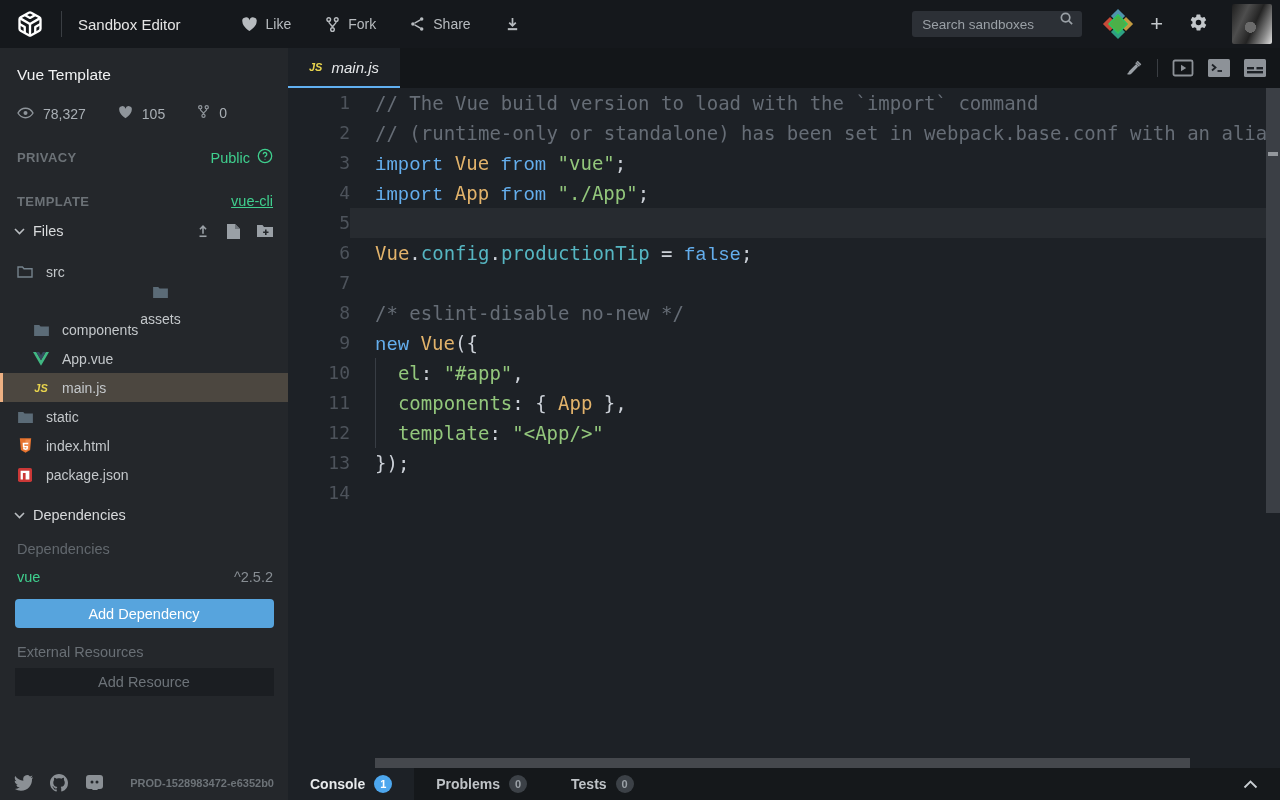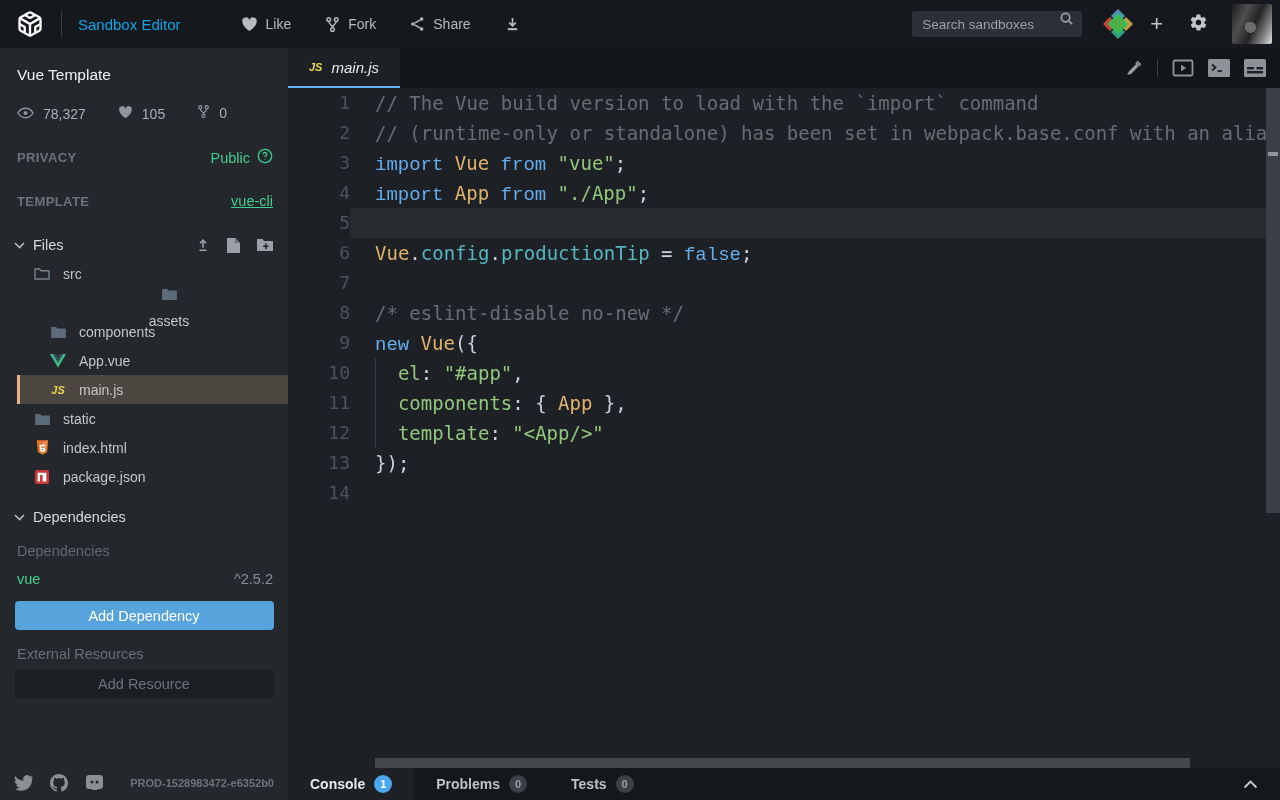--- a/index.html
+++ b/index.html
@@ -5,21 +5,21 @@
   * { margin:0; padding:0; box-sizing:border-box; }
   html,body { width:1280px; height:800px; overflow:hidden; background:#15181c;
     font-family:"Liberation Sans", sans-serif; }
   body { position:relative; color:#c6cacd; }
 
   
   .header { position:absolute; top:0; left:0; width:1280px; height:48px;
     background:#15181c; display:flex; align-items:center; z-index:5; }
   .logo { width:30px; height:30px; margin-left:15px; display:flex; align-items:center; justify-content:center; cursor:pointer; }
   .hdr-divider { width:1px; height:26px; background:#3a3e43; margin:0 16px 0 16px; }
-  .app-title { color:#0ea5e9; font-size:15px; margin-right:60px; }
+  .app-title { color:#e5e5e5; font-size:15px; margin-right:60px; }
   .hdr-btn { display:flex; align-items:center; gap:8px; color:#b7bbbf; font-size:14px;
     margin-right:34px; cursor:pointer; }
   .hdr-btn svg { display:block; }
   .hdr-right { margin-left:auto; display:flex; align-items:center; }
   .searchbox { width:170px; height:26px; background:#2c3036; border-radius:3px;
     display:flex; padding:0 8px 0 10px; }
   .searchbox input { flex:1; background:transparent; border:none; outline:none;
     color:#c6cacd; font-size:13.5px; font-family:"Liberation Sans",sans-serif; min-width:0; }
   .searchbox input::placeholder { color:#9aa0a6; }
   .patron { position:relative; width:28px; height:28px; margin:0 18px 0 22px; cursor:pointer; }
@@ -42,27 +42,27 @@
     background:#24272b; overflow:hidden; }
   .project-title { color:#f0f1f2; font-size:15.5px; padding:18px 17px 0 17px; }
   .stats { display:flex; align-items:flex-end; padding:20px 17px 0 17px; color:#a9afb5; font-size:14px; }
   .stats .stat { display:flex; align-items:center; gap:9px; margin-right:32px; }
   .meta-row { display:flex; align-items:center; justify-content:space-between;
     padding:0 15px 0 17px; margin-top:26px; }
   .meta-row:first-of-type { margin-top:30px; }
   .meta-label { color:#6c7277; font-size:13px; font-weight:bold; letter-spacing:.4px; }
   .meta-value { color:#3fcf8e; font-size:14.5px; display:flex; align-items:center; gap:7px; }
   .link-green { color:#3fcf8e; text-decoration:underline; cursor:pointer; }
-  .section-hdr { display:flex; align-items:center; margin-top:24px; padding:0 15px 0 14px;
+  .section-hdr { display:flex; align-items:center; margin-top:10px; padding:0 15px 0 14px;
     height:24px; cursor:pointer; }
   .section-hdr .chev { margin-right:8px; display:flex; }
   .section-hdr .sec-label { color:#d8dadc; font-size:14.5px; }
   .sec-actions { margin-left:auto; display:flex; gap:17px; }
   .sec-actions span { cursor:pointer; display:flex; }
-  .tree { margin-top:2px;padding-left:17px; }
+  .tree { margin-top:14px; }
   .tree-row { height:29px; display:flex; align-items:center; gap:13px; font-size:14px;
     color:#c3c7ca; cursor:pointer; }
   .tree-row.selected { background:#4c4740; border-left:3px solid #eeb183; }
   .tree-row .ticon { display:flex; width:16px; justify-content:center; }
   .js-badge { color:#e8d44d; font-weight:bold; font-size:11px; font-style:italic; }
   .deps-label { color:#62686e; font-size:14.5px; padding:14px 17px 0 17px; }
   .dep-row { display:flex; justify-content:space-between; padding:12px 15px 0 17px; font-size:14.5px; }
   .dep-name { color:#3fcf8e; cursor:pointer; }
   .dep-ver { color:#878d93; }
   .btn-blue { display:block; width:259px; margin:14px auto 0 auto; height:29px;

